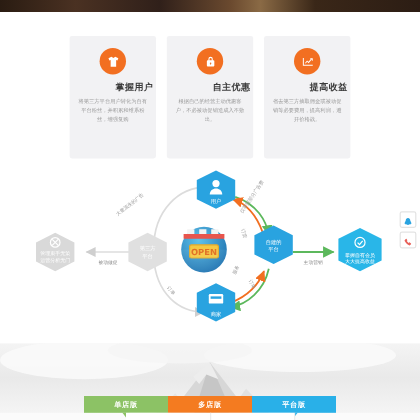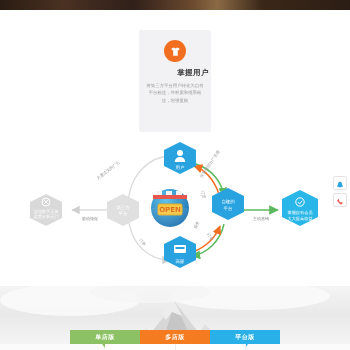--- a/index.html
+++ b/index.html
@@ -61,21 +61,41 @@
       <span class="bubble">
         <svg width="11" height="11" viewBox="0 0 24 24">
             <path fill="#fff" d="M8.5 3 12 5.2 15.5 3 21 5.6l-1.7 4.2-2.3-.9V21H7V8.9l-2.3.9L3 5.6 8.5 3z"></path>
           </svg>
       </span>
       <div class="ctitle">掌握用户</div>
       <div class="cdesc">将第三方平台用户转化为自有平台粉丝，并积累和维系粉丝，增强复购</div>
     </div>
 
 
-
+    <div class="card">
+      <span class="bubble">
+        <svg width="11" height="11" viewBox="0 0 24 24">
+            <path fill="#fff" d="M8 9V7a4 4 0 0 1 8 0v2h1.2c.9 0 1.6.7 1.6 1.6v8.3c0 .9-.7 1.6-1.6 1.6H6.8c-.9 0-1.6-.7-1.6-1.6v-8.3C5.2 9.7 5.9 9 6.8 9H8zm2 0h4V7a2 2 0 1 0-4 0v2zm2 4.2a1.4 1.4 0 0 0-.6 2.7v1.4h1.2v-1.4a1.4 1.4 0 0 0-.6-2.7z"></path>
+          </svg>
+      </span>
+      <div class="ctitle">自主优惠</div>
+      <div class="cdesc">根据自己的经营主动优惠客户，不必被动促销造成入不敷出。</div>
+    </div>
+
+    <div class="card">
+      <span class="bubble">
+        <svg width="11" height="11" viewBox="0 0 24 24">
+            <path fill="#fff" d="M3 19V5h1.8v12.2H21V19H3z"></path>
+            <path fill="#fff" d="m7 14 3.6-4.2 2.6 2.3L18 6.3l1.5 1.2-6 7-2.7-2.4L8.3 15 7 14z"></path>
+            <path fill="#fff" d="M16.5 5.6H21v4.5h-1.6V7.2h-2.9V5.6z"></path>
+          </svg>
+      </span>
+      <div class="ctitle">提高收益</div>
+      <div class="cdesc">省去第三方抽取佣金或被动促销等必要费用，提高利润，避开价格战。</div>
+    </div>
 
   </div>
 
   <div class="diagram">
     <svg width="350" height="144" viewBox="0 0 350 144">
       <defs>
         <marker id="agray" markerWidth="7" markerHeight="7" refX="5.5" refY="3" orient="auto">
           <path d="M0 0 L6 3 L0 6 z" fill="#cfcfcf"></path>
         </marker>
         <marker id="agreen" markerWidth="7" markerHeight="7" refX="5.5" refY="3" orient="auto">

